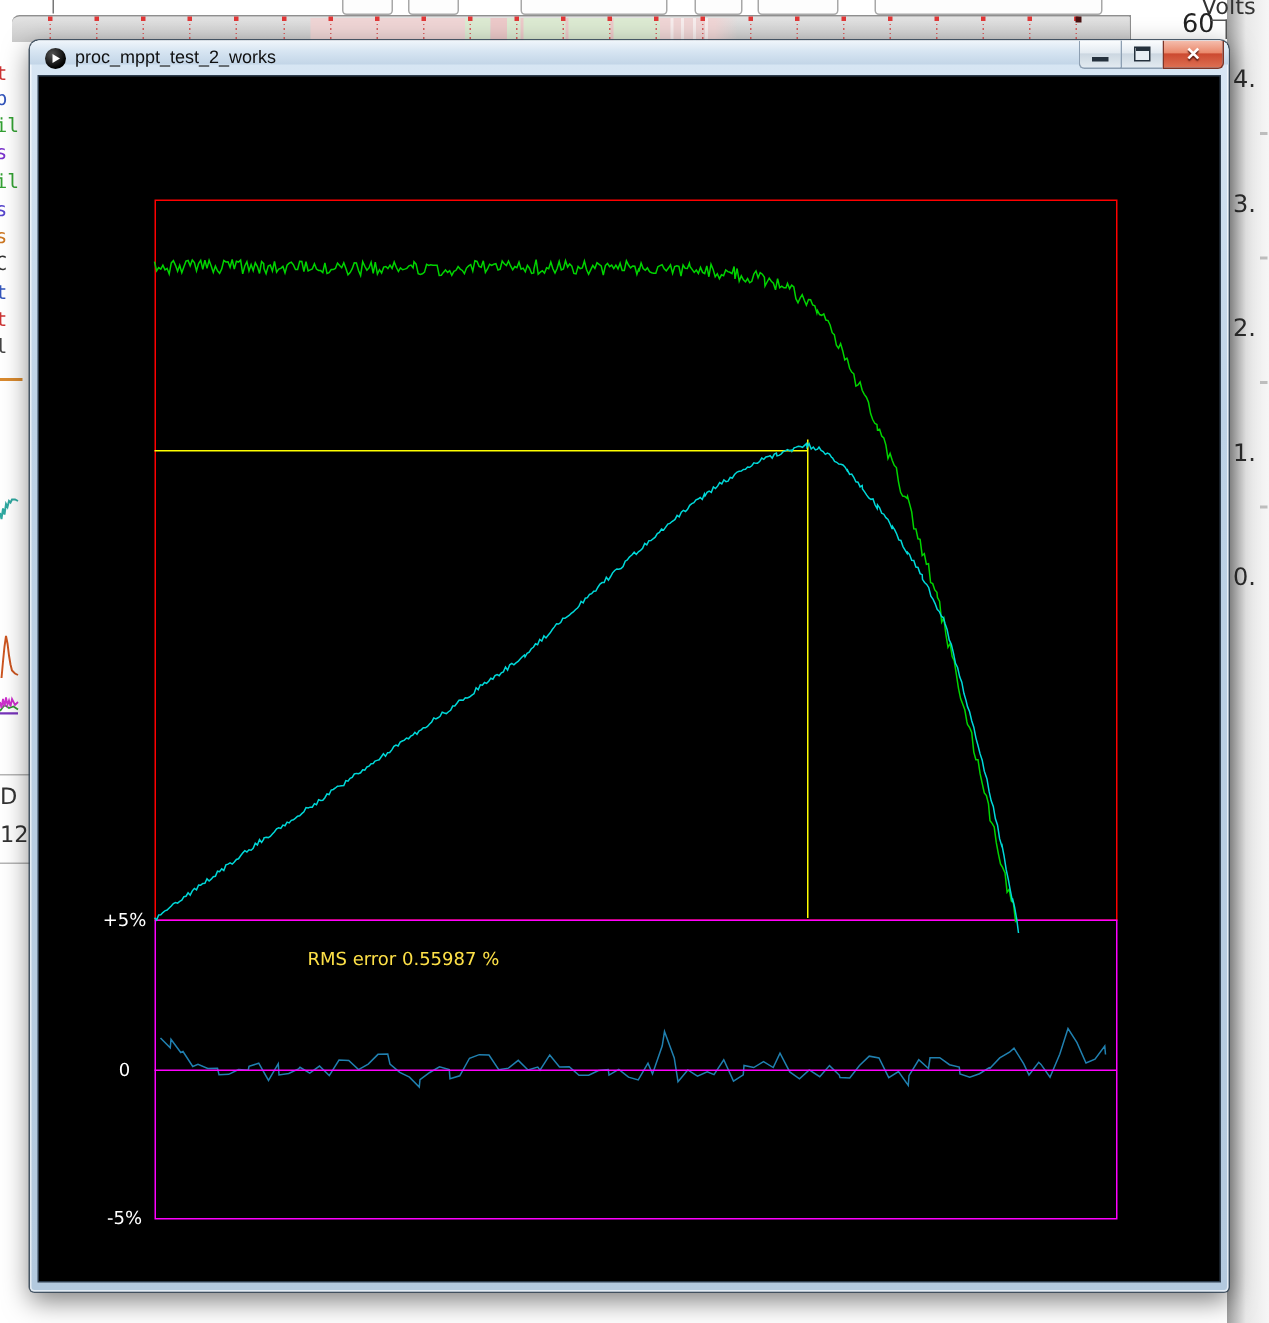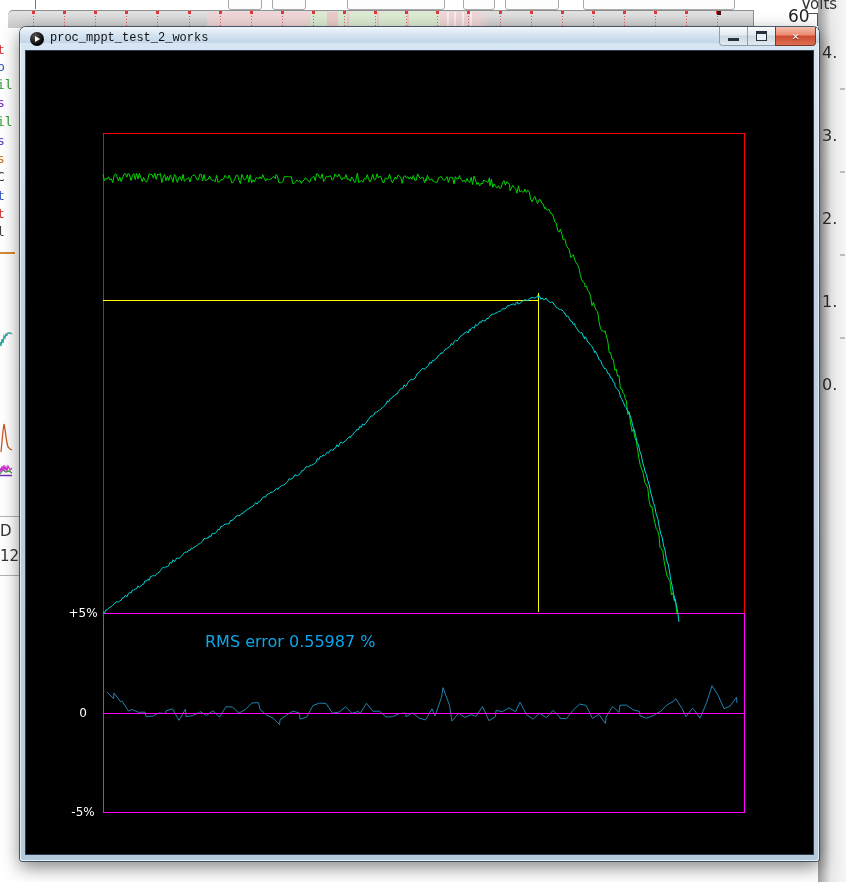--- a/index.html
+++ b/index.html
@@ -69,21 +69,20 @@
     position:absolute;left:20px;top:27px;width:799px;height:834px;
     border-radius:6px 6px 3px 3px;
     background:linear-gradient(#d9e7f4,#bdd2e6 30%,#b3c9de);
     box-shadow:0 0 0 1px rgba(48,66,84,0.85), inset 0 0 0 1px rgba(255,255,255,0.65),
                0 6px 18px rgba(0,0,0,0.5);
   }
   .titlebar{
     position:absolute;left:0;top:0;right:0;height:16px;
     border-radius:6px 6px 0 0;
     background:linear-gradient(#f0f6fb,#d7e5f2 45%,#c2d5e7);
-    font-family:Liberation Mono, monospace;
   }
   .title-icon{
     position:absolute;left:10px;top:5px;width:14px;height:14px;border-radius:50%;
     background:radial-gradient(circle at 35% 30%,#555,#000 70%);
     display:flex;align-items:center;justify-content:center;
   }
   .title-icon .tri{
     width:0;height:0;border-top:3px solid transparent;border-bottom:3px solid transparent;
     border-left:5px solid #fff;margin-left:1px;
   }
@@ -109,22 +108,22 @@
   .canvas{
     position:absolute;left:6px;top:24px;width:787px;height:803px;background:#000;
     box-shadow:0 0 0 1px #2e3d4d;
   }
   .canvas svg{position:absolute;left:0;top:0;}
   .plot-label{
     position:absolute;left:37px;width:40px;text-align:center;color:#fff;
     font-family:"DejaVu Sans",sans-serif;font-size:12px;
   }
   .rms-label{
-    position:absolute;left:179px;top:581px;color:#0ea5e9;
-    font-family:"DejaVu Sans",sans-serif;font-size:16px;white-space:nowrap;
+    position:absolute;left:179px;top:581px;color:#fde047;
+    font-family:"DejaVu Sans",sans-serif;font-size:12px;white-space:nowrap;
   }
 </style>
 </head>
 <body>
 
 <div class="bg-right-strip"></div>
 
 <span class="bg-volts">Volts</span>
 <span class="bg-sixty">60</span>
 <div class="bg-axis-corner-h"></div>

